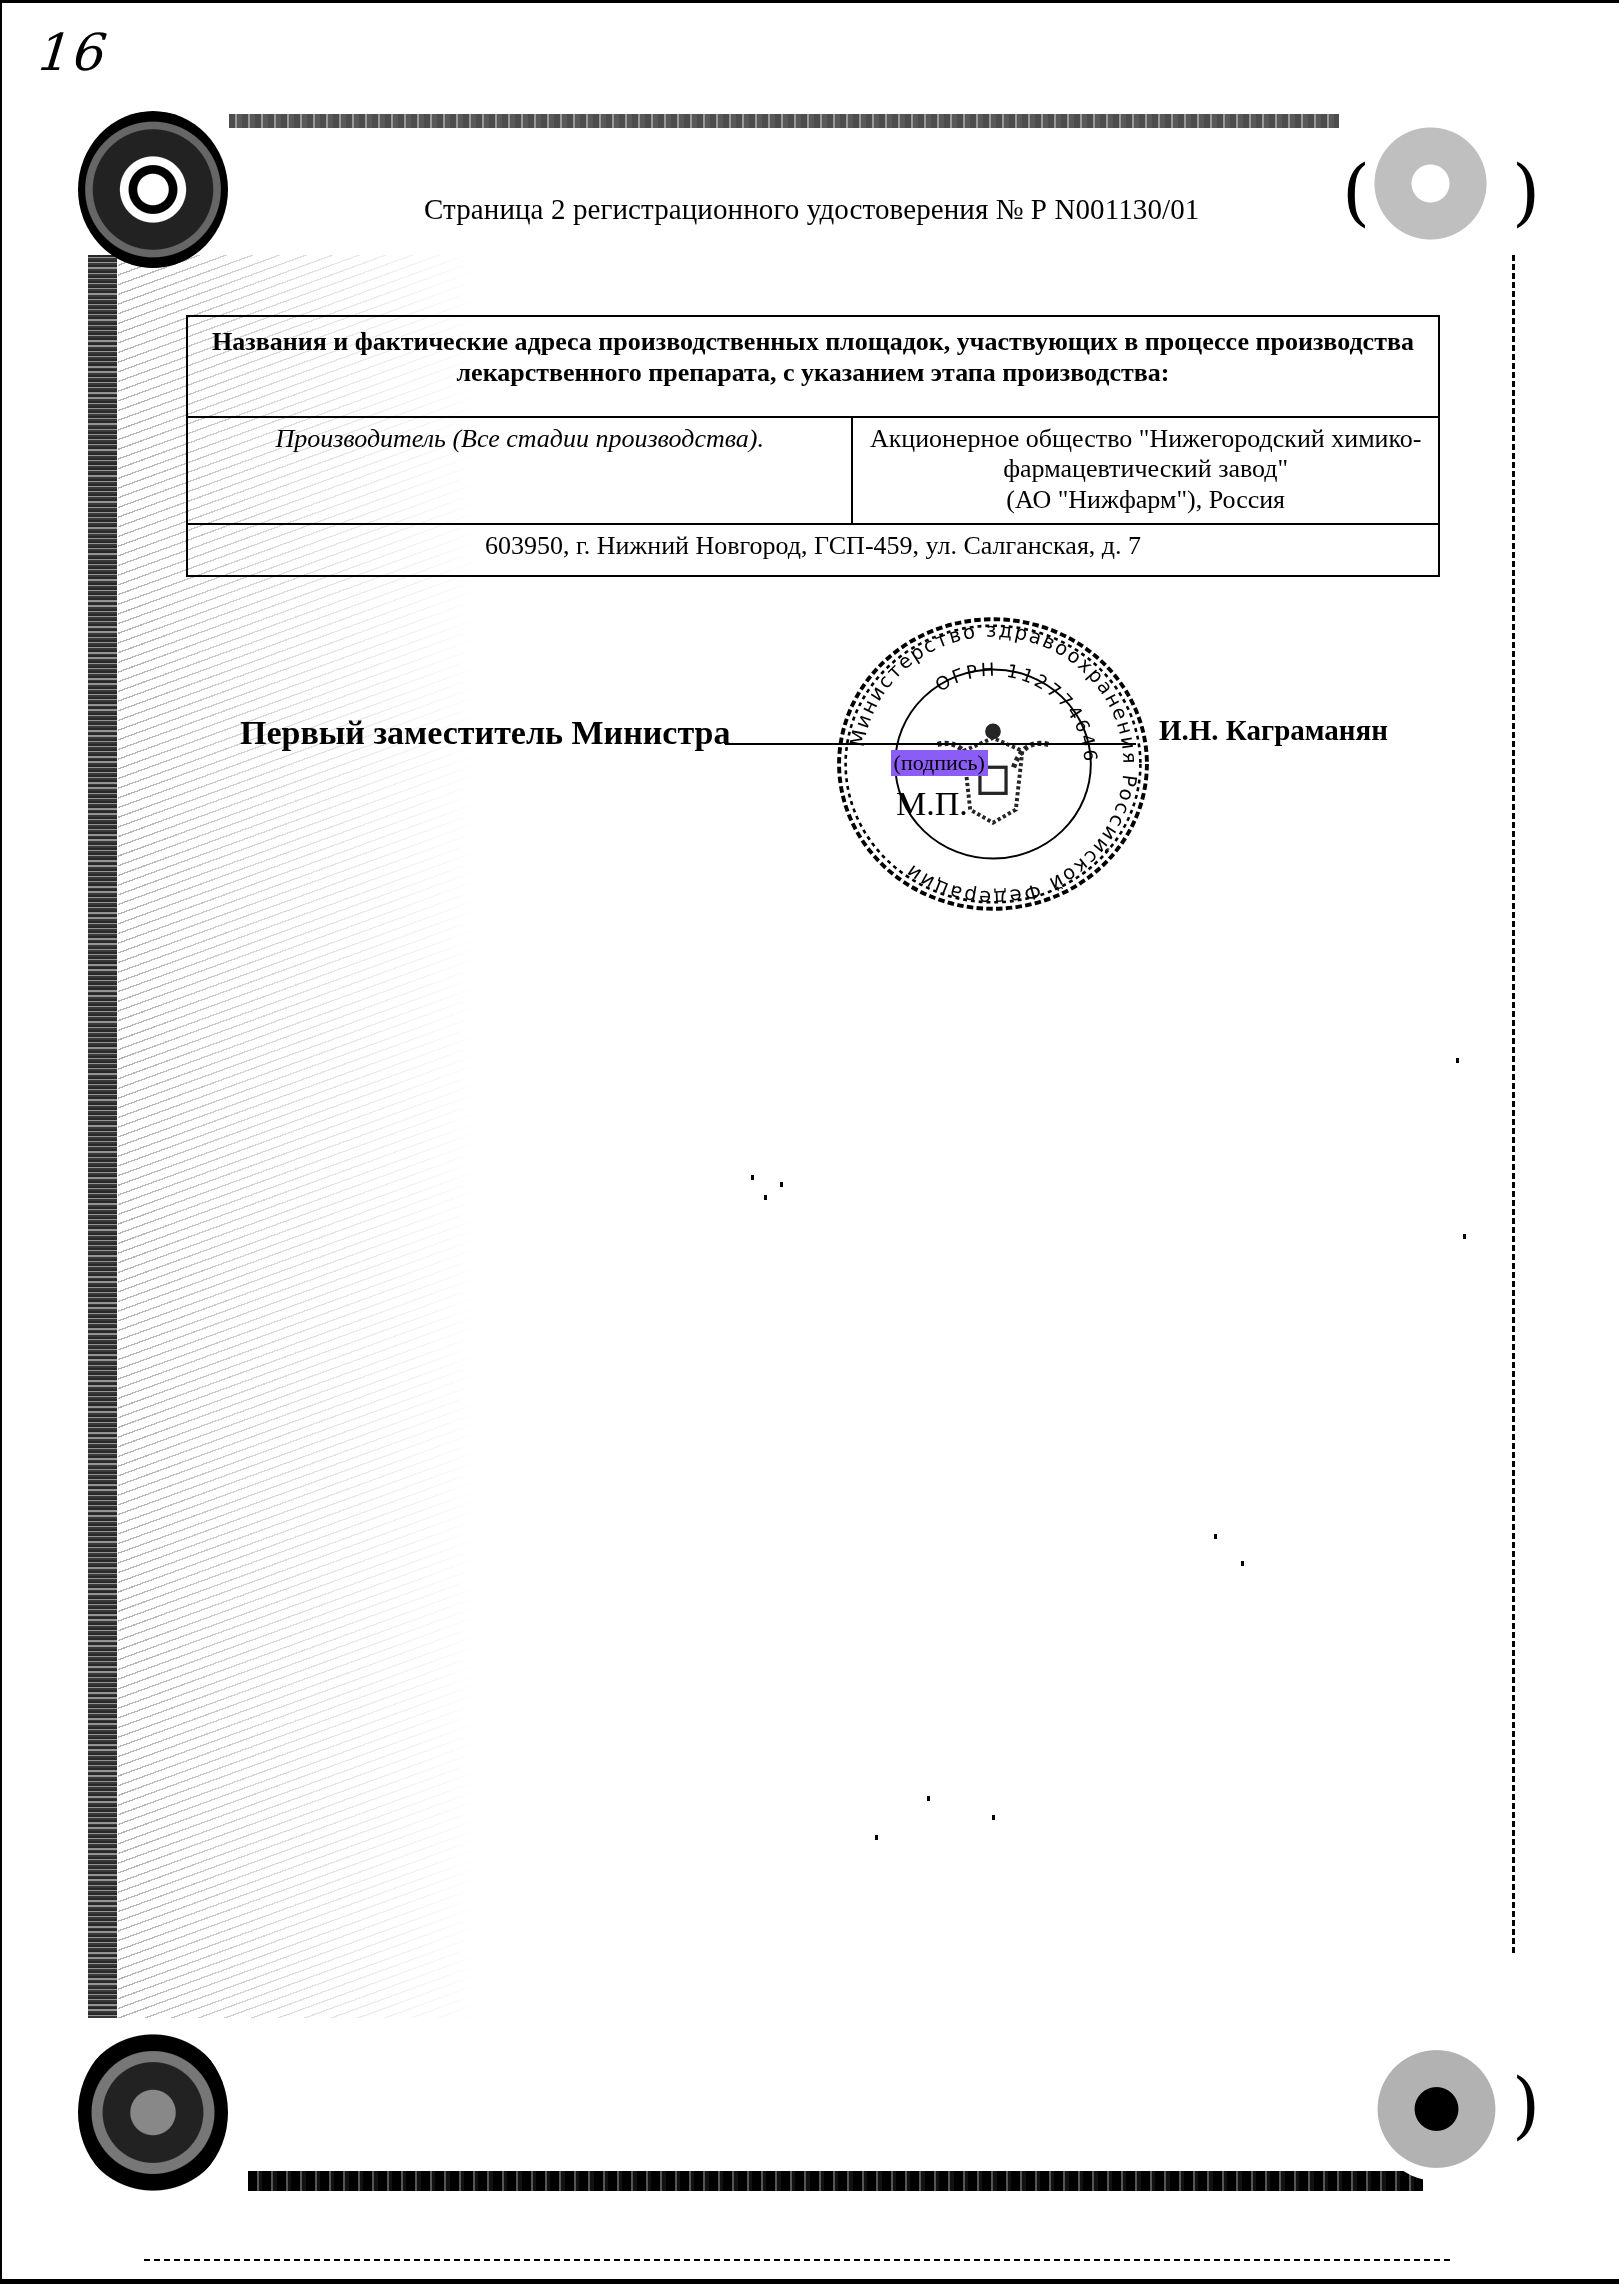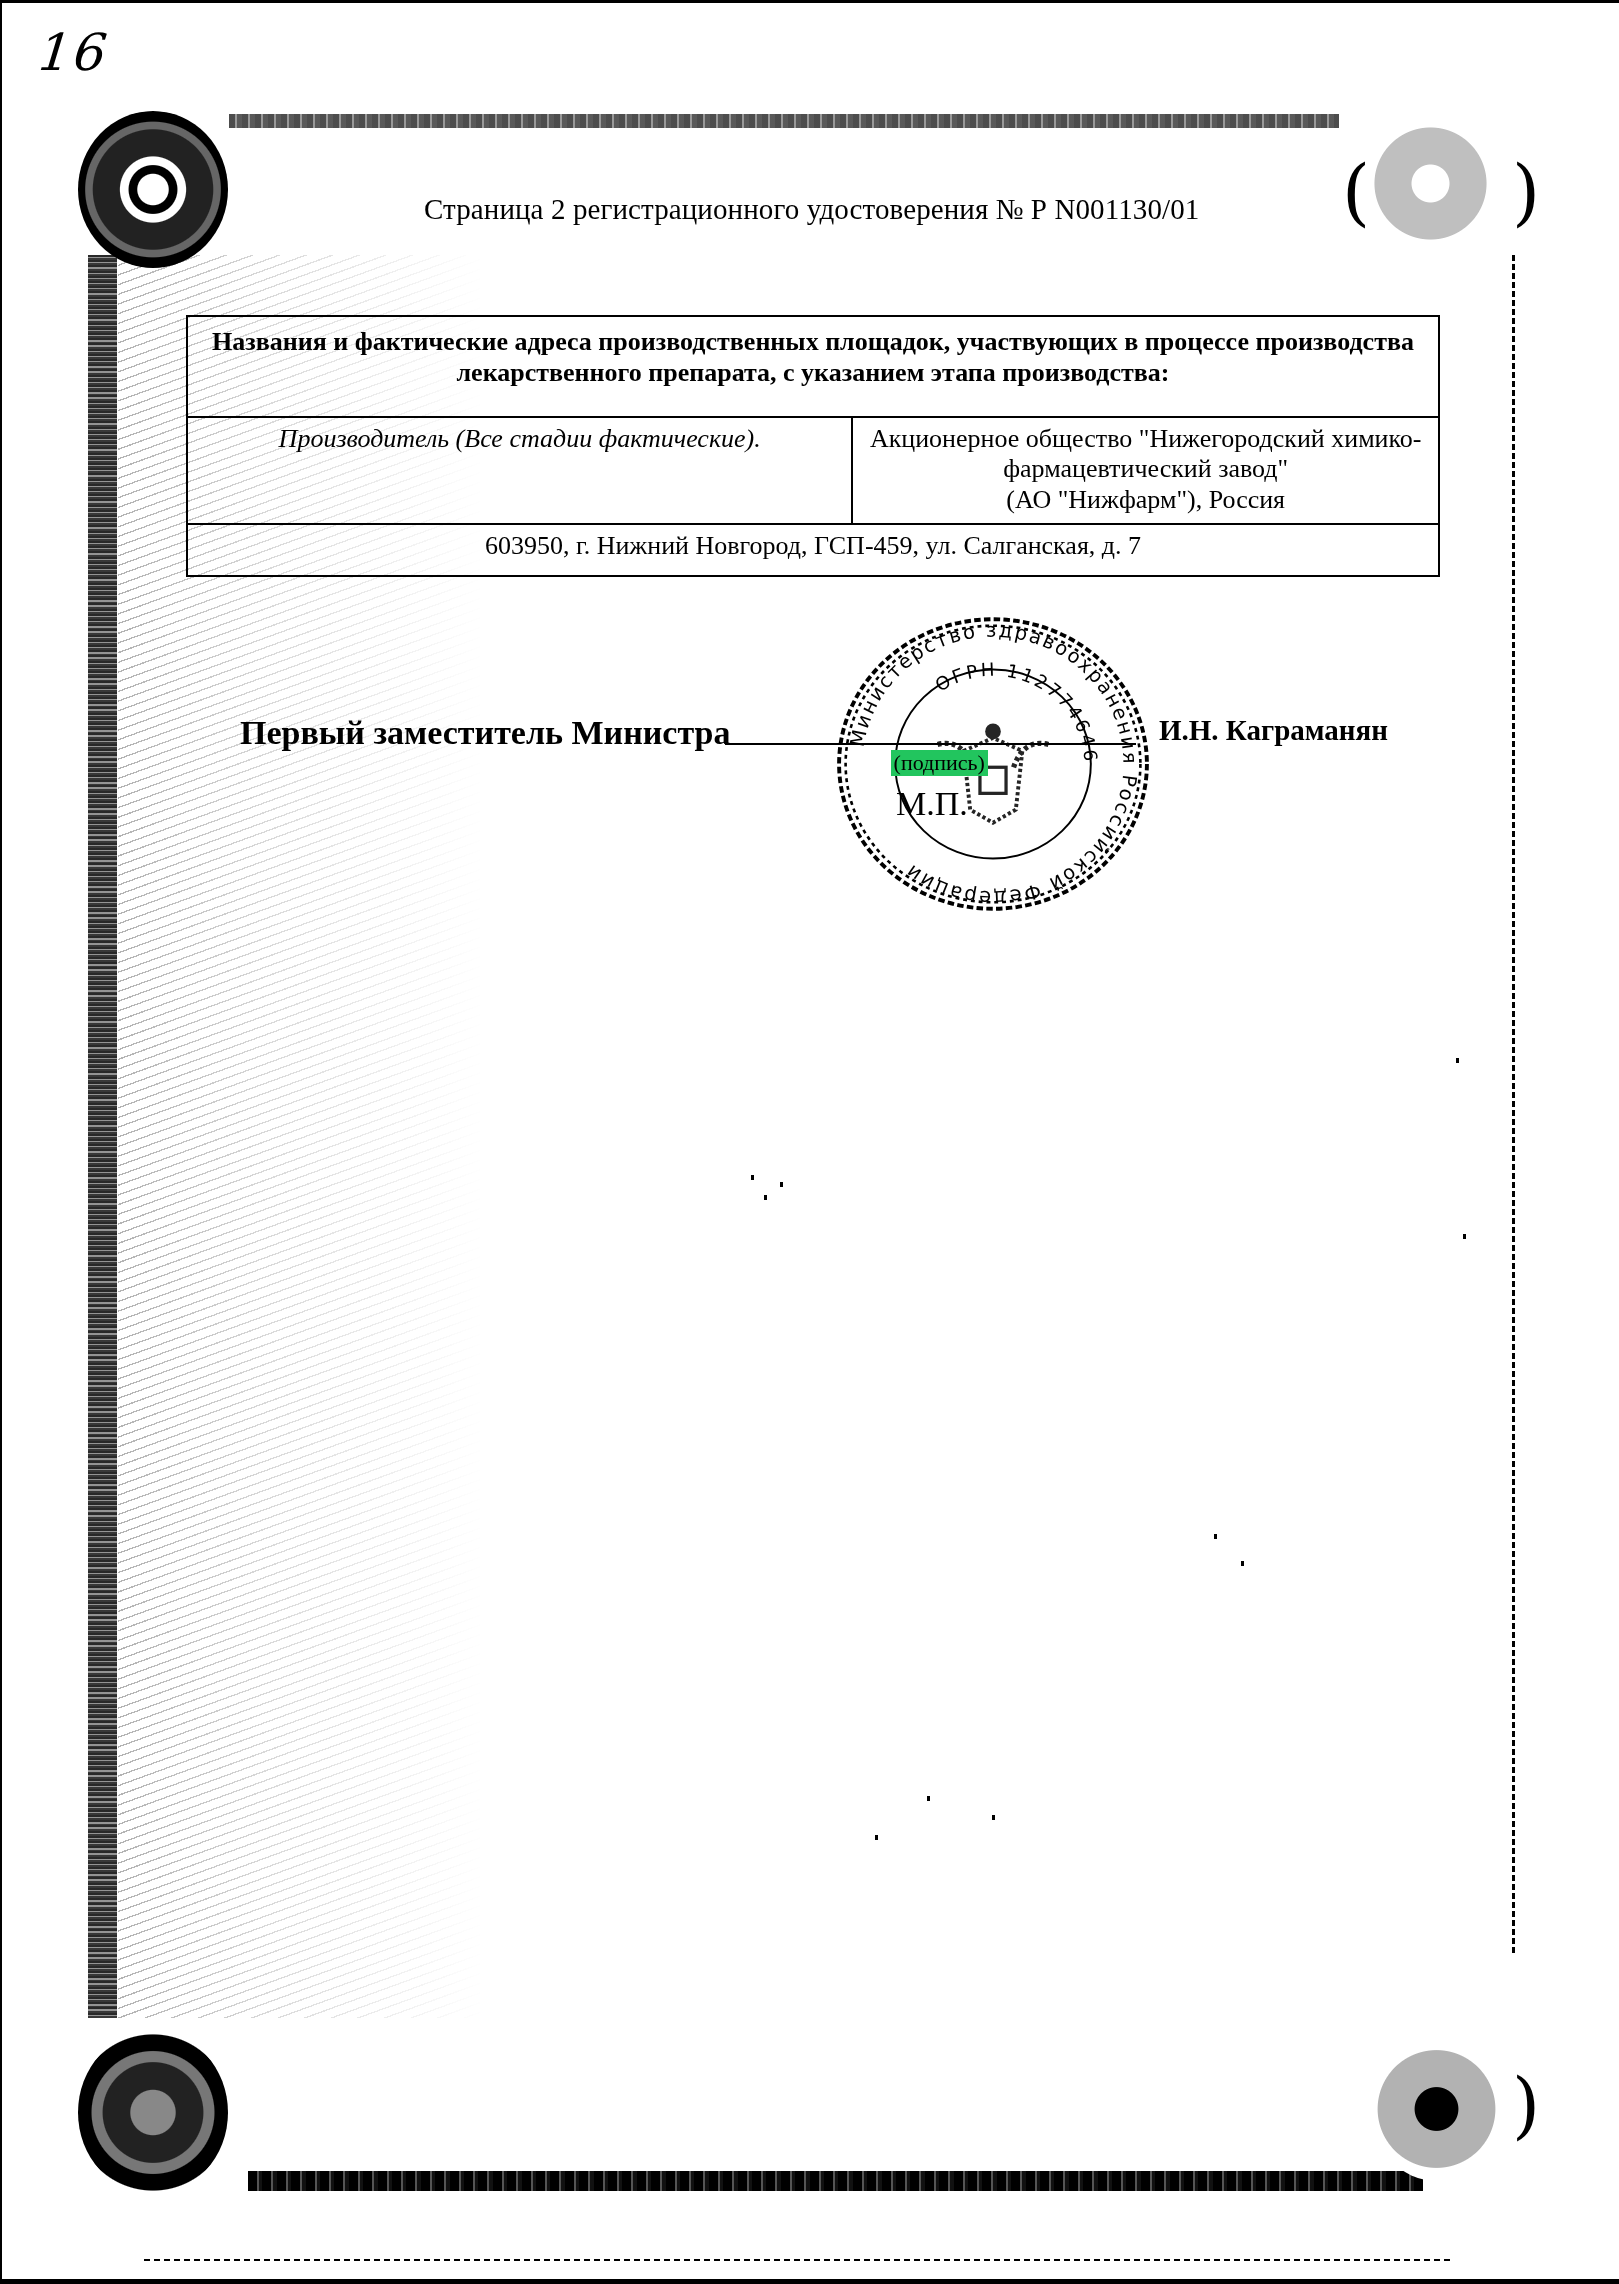--- a/index.html
+++ b/index.html
@@ -47,21 +47,21 @@
   .sites-table .org-cell { padding: 5.2px 5.2px; height: 94px; }
   .sites-table .addr-cell { padding: 6.5px 5.2px 9.1px 5.2px; height: 35px; }
 
   .signature-title { position: absolute; left: 240px; top: 714px; font-size: 34px; font-weight: bold; white-space: nowrap; }
   .signature-line { position: absolute; left: 725px; top: 743px; width: 196px; border-top: 2px solid #000; }
   .signature-line2 { position: absolute; left: 816px; top: 743px; width: 320px; border-top: 2px solid #000; }
   .signatory-name { position: absolute; left: 1159px; top: 714px; font-size: 29px; font-weight: bold; white-space: nowrap; text-align: right; }
 
   .stamp { position: absolute; left: 833px; top: 614px; width: 320px; height: 300px; }
   .stamp svg { width: 100%; height: 100%; }
-  .stamp-signature-label { position: absolute; left: 891px; top: 750px; font-size: 22px; background: #22c55e; padding: 0 2.6px; }
+  .stamp-signature-label { position: absolute; left: 891px; top: 750px; font-size: 22px; background: #8b5cf6; padding: 0 2.6px; }
   .stamp-mp-label { position: absolute; left: 896px; top: 785px; font-size: 34px; }
 
   .speck { position: absolute; width: 2.6px; height: 5.2px; background: #000; }
 </style>
 </head>
 <body>
 
 <div class="scan-top"></div>
 <div class="scan-left"></div>
 <div class="scan-bottom"></div>
@@ -84,21 +84,21 @@
 <div class="bracket" style="left:1512px; top:2063px;">)</div>
 
 <div class="page-heading">Страница  2 регистрационного удостоверения № Р N001130/01</div>
 
 <table class="sites-table">
   <tbody>
       <tr>
     <td class="head-cell" colspan="2">Названия и фактические адреса производственных площадок, участвующих в процессе производства лекарственного препарата, с указанием этапа производства:</td>
   </tr>
   <tr>
-    <td class="role-cell">Производитель (Все стадии фактические).</td>
+    <td class="role-cell">Производитель (Все стадии производства).</td>
     <td class="org-cell">
       <div>Акционерное общество "Нижегородский химико-</div>
       <div>фармацевтический завод"</div>
       <div>(АО "Нижфарм"), Россия</div>
     </td>
   </tr>
   <tr>
     <td class="addr-cell" colspan="2">603950, г. Нижний Новгород, ГСП-459, ул. Салганская, д. 7</td>
   </tr>
 </tbody>

